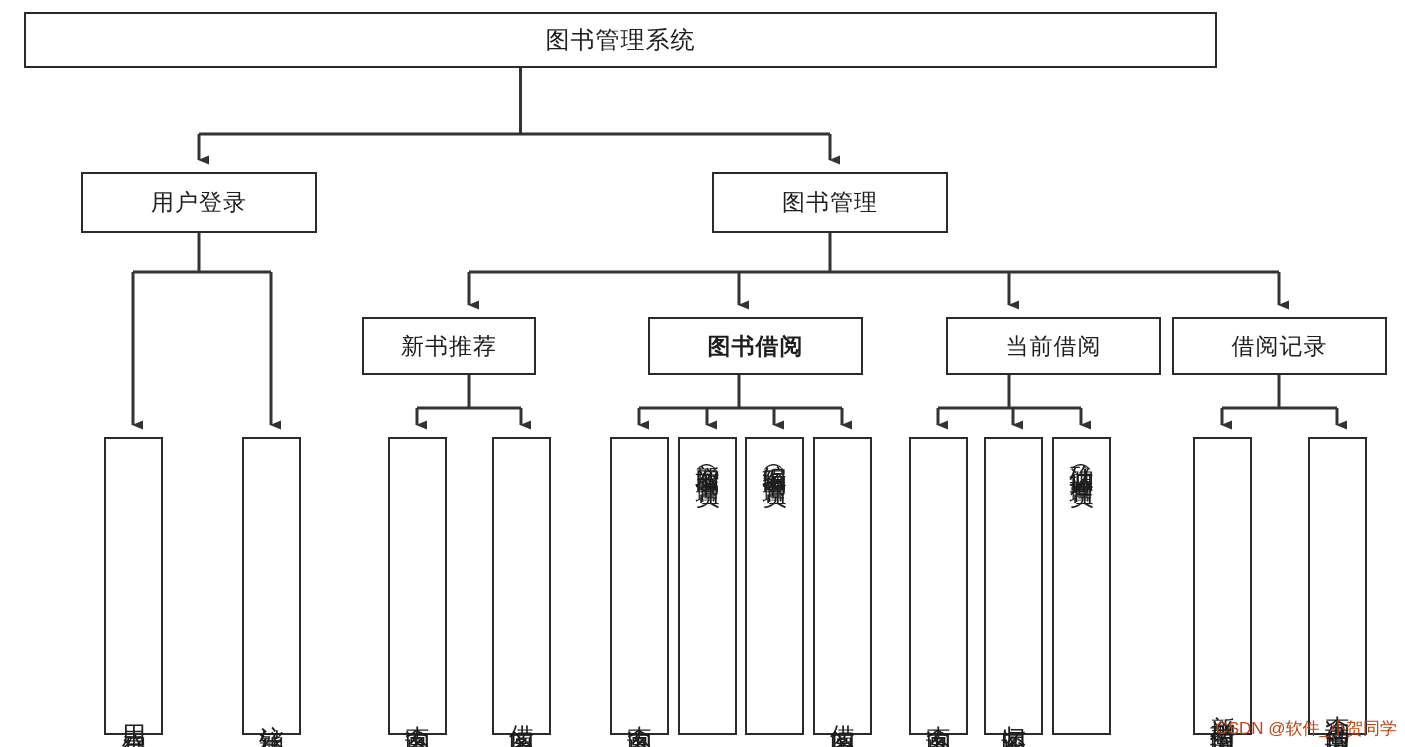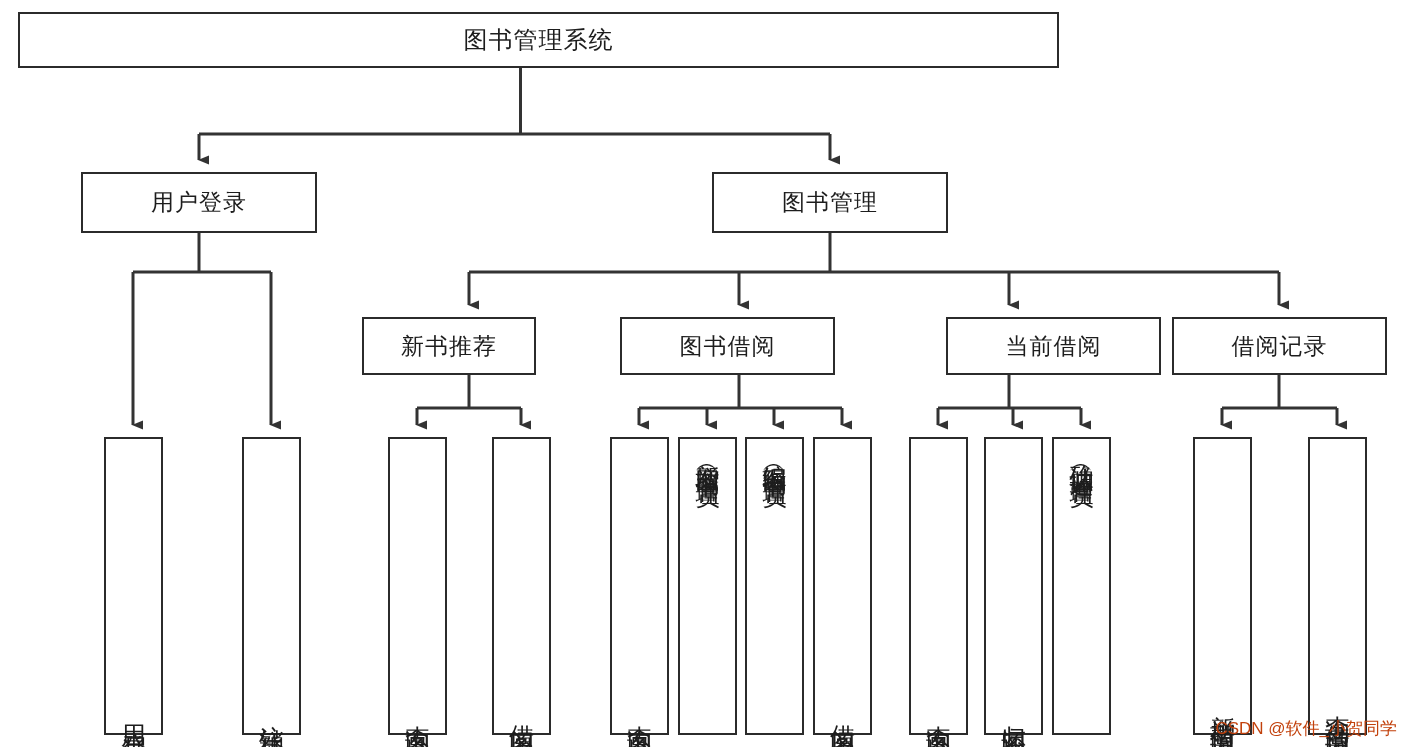--- a/index.html
+++ b/index.html
@@ -132,35 +132,35 @@
       <path d="M 1013 408 L 1013 425" marker-end="url(#arrowhead)"></path>
       <path d="M 1081 408 L 1081 425" marker-end="url(#arrowhead)"></path>
 
       <path d="M 1279 375 L 1279 408"></path>
       <path d="M 1222 408 L 1337 408"></path>
       <path d="M 1222 408 L 1222 425" marker-end="url(#arrowhead)"></path>
       <path d="M 1337 408 L 1337 425" marker-end="url(#arrowhead)"></path>
     </g>
   </svg>
 
-  <div class="node h root" style="left:18px; top:12px; width:1041px; height:56px;">
+  <div class="node h root" style="left:24px; top:12px; width:1193px; height:56px;">
     <span class="node-label">图书管理系统</span>
   </div>
 
   <div class="node h" style="left:81px; top:172px; width:236px; height:61px;">
     <span class="node-label">用户登录</span>
   </div>
   <div class="node h" style="left:712px; top:172px; width:236px; height:61px;">
     <span class="node-label">图书管理</span>
   </div>
 
   <div class="node h" style="left:362px; top:317px; width:174px; height:58px;">
     <span class="node-label">新书推荐</span>
   </div>
-  <div class="node h" style="left:620px; top:317px; width:215px; height:58px;">
+  <div class="node h" style="left:648px; top:317px; width:215px; height:58px;font-weight:bold;">
     <span class="node-label">图书借阅</span>
   </div>
   <div class="node h" style="left:902px; top:317px; width:215px; height:58px;margin-left:44px;">
     <span class="node-label">当前借阅</span>
   </div>
   <div class="node h" style="left:1172px; top:317px; width:215px; height:58px;">
     <span class="node-label">借阅记录</span>
   </div>
 
   <div class="node v" style="left:104px; top:437px; width:59px; height:298px;">

